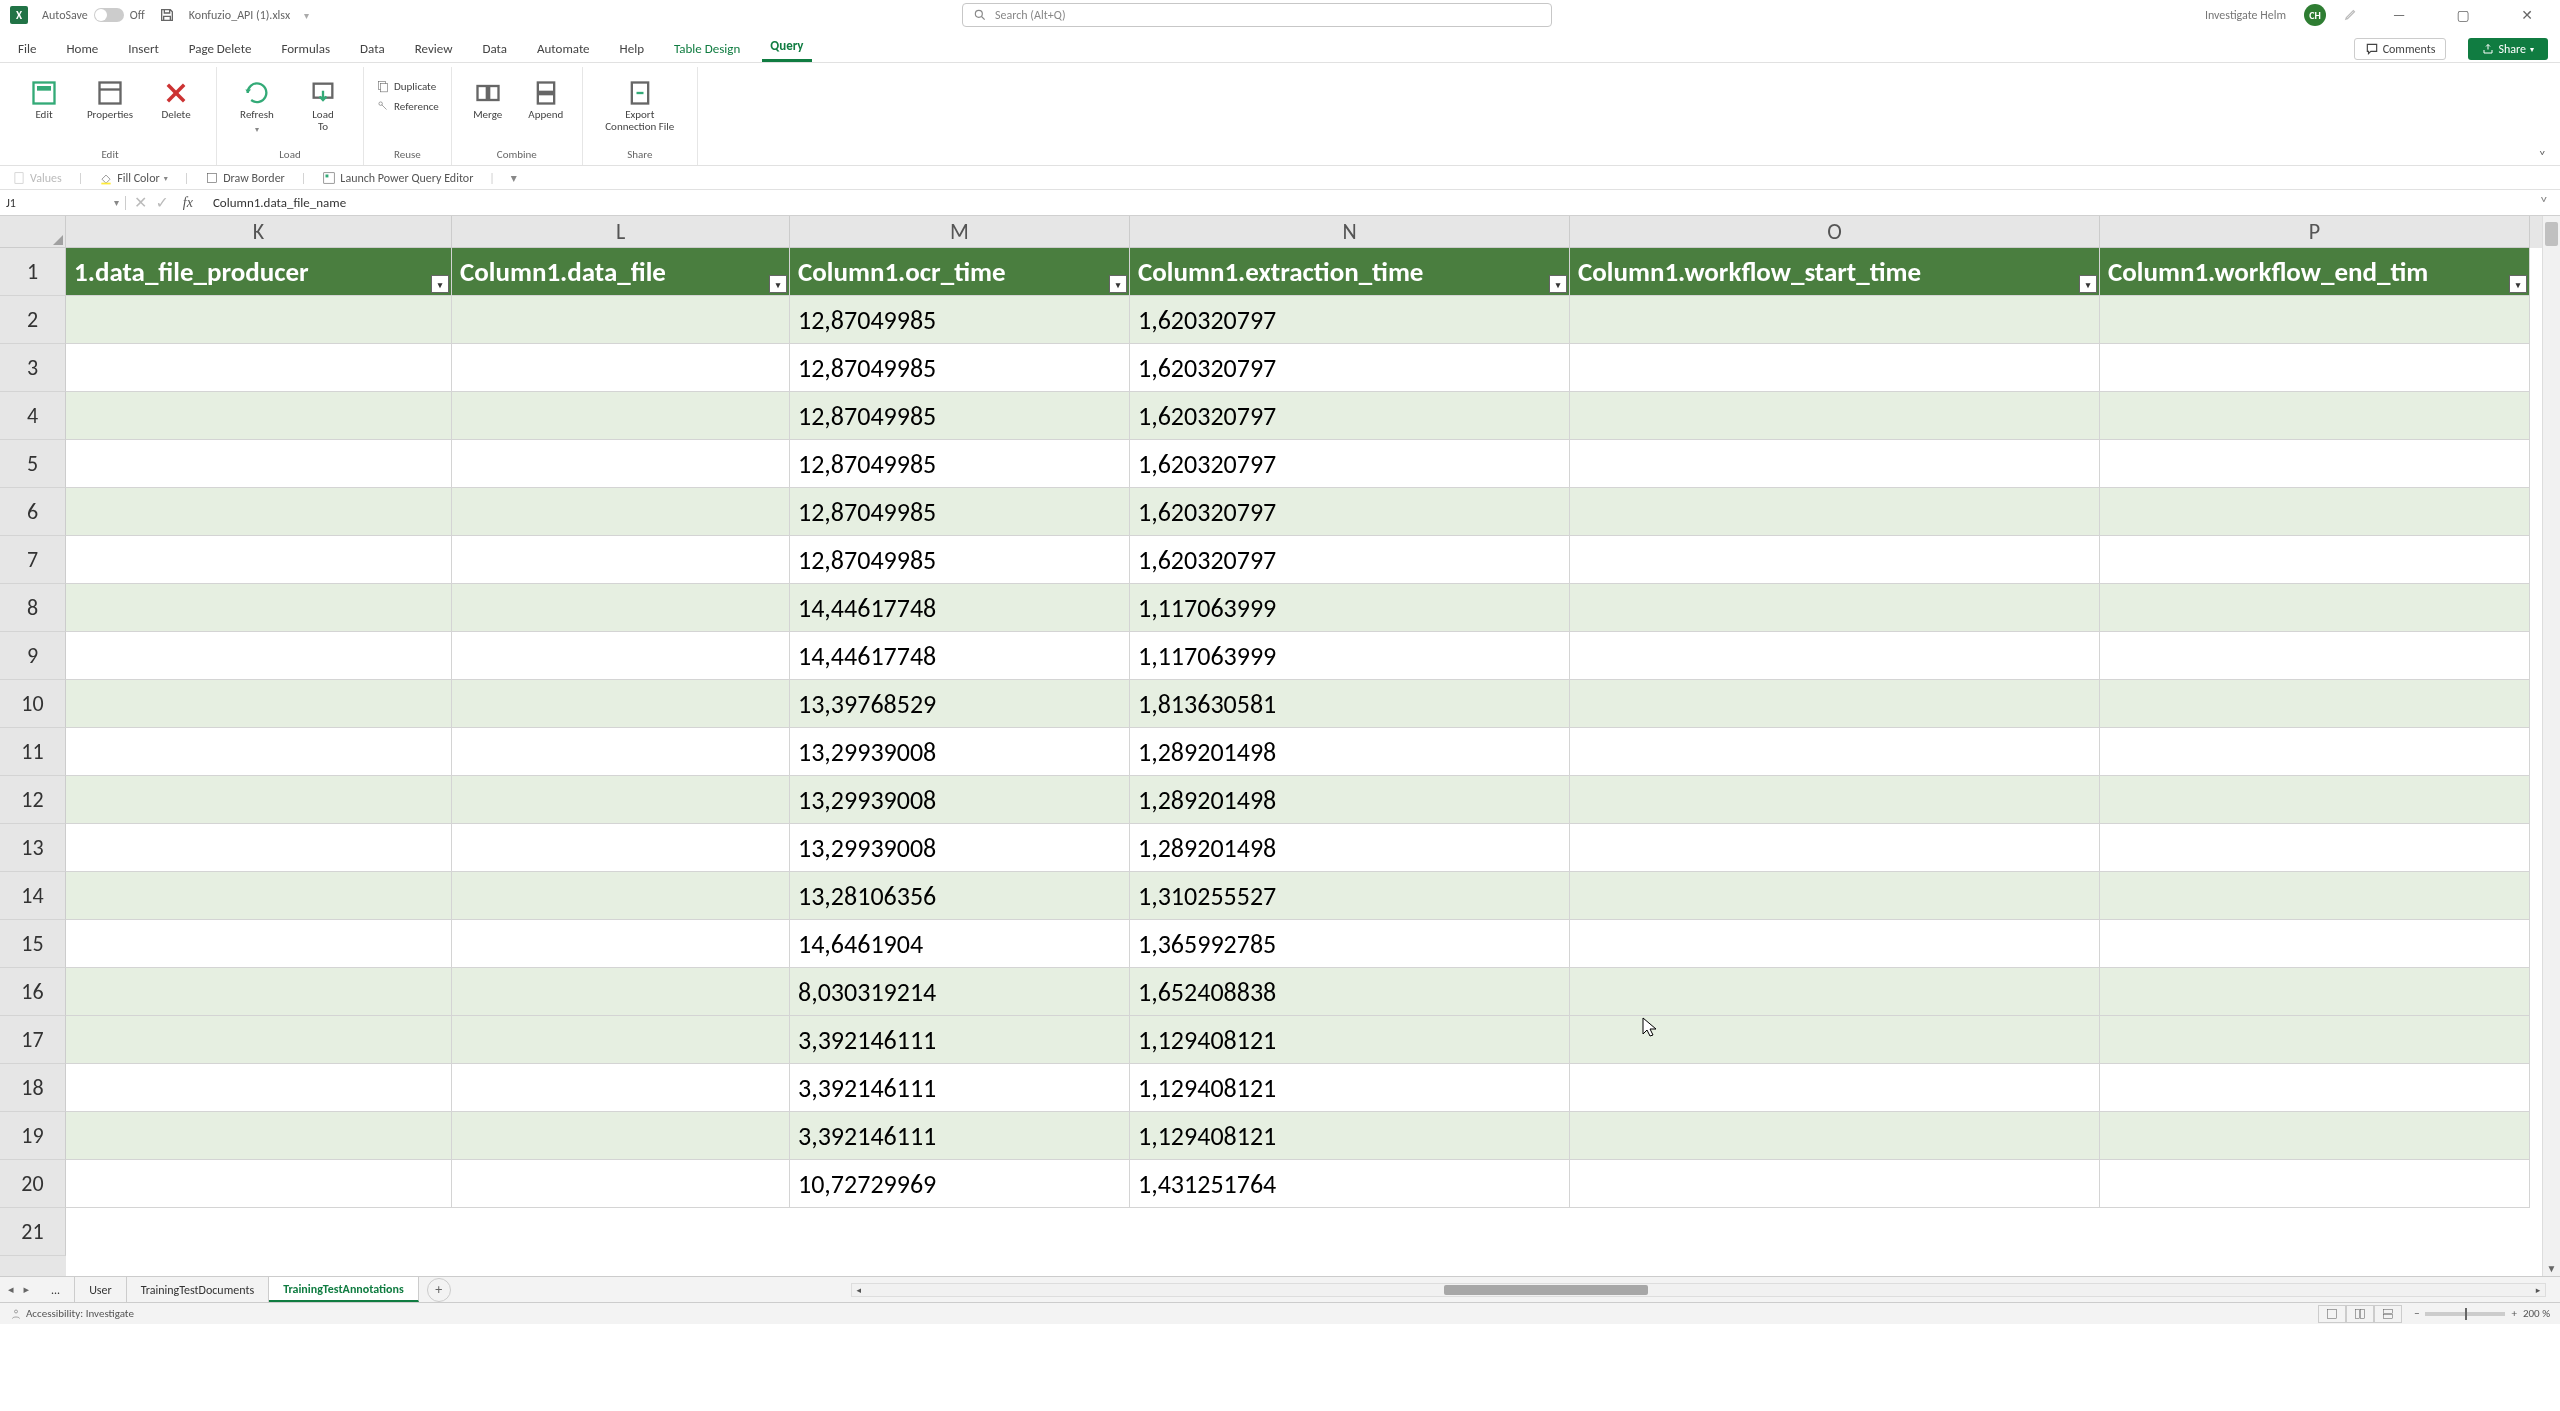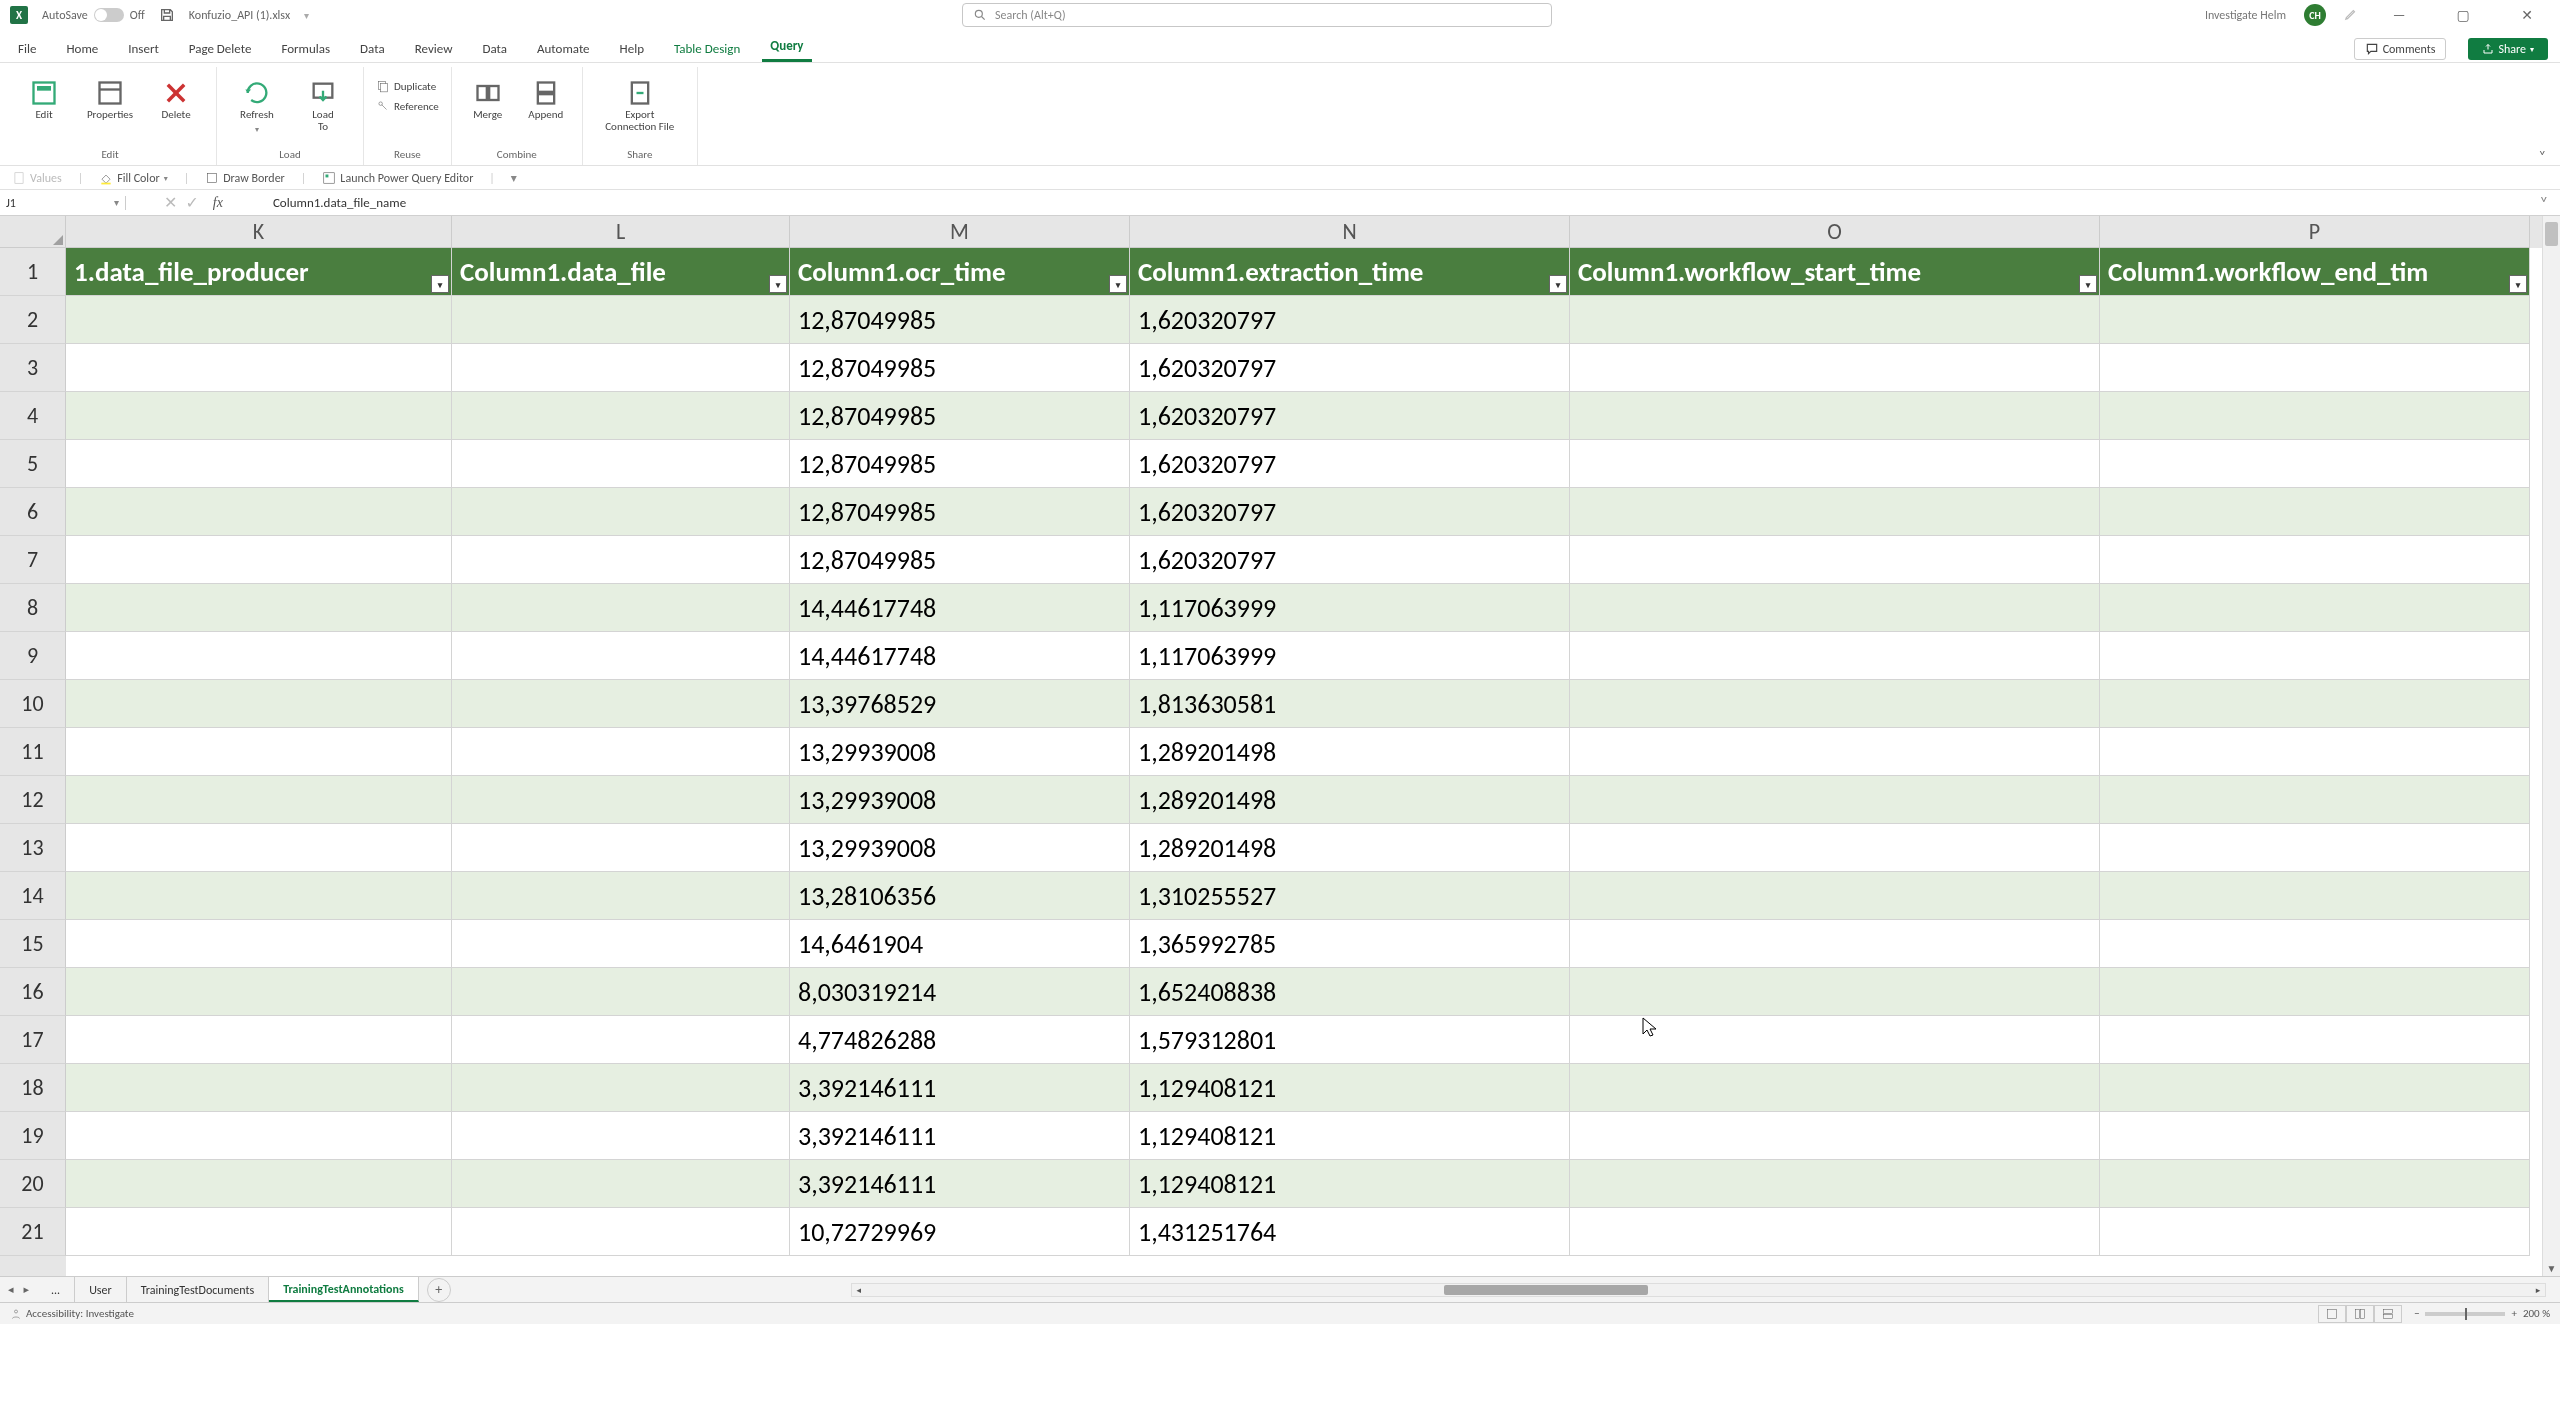--- a/index.html
+++ b/index.html
@@ -38,21 +38,21 @@
     .rgroup .label { font-size:11px; color:#666; padding:2px 0 4px; }
     .ribbon .collapse { margin-left:auto; padding:0 14px; display:flex; align-items:flex-end; color:#666; font-size:14px; }
 
     
     .subbar { height:24px; border-bottom:1px solid #e1e1e1; display:flex; align-items:center; padding:0 12px; gap:16px; font-size:12px; color:#555; }
     .subbar .item { display:flex; align-items:center; gap:4px; }
     .subbar svg { width:14px; height:14px; }
     .subbar .sep { color:#ccc; }
 
     
-    .fbar { height:26px; display:flex; align-items:center; border-bottom:1px solid #d0d0d0;gap:30px; }
+    .fbar { height:26px; display:flex; align-items:center; border-bottom:1px solid #d0d0d0; }
     .fbar .namebox { width:126px; border-right:1px solid #ccc; padding:0 6px; font-size:12px; display:flex; align-items:center; justify-content:space-between; color:#333; }
     .fbar .nb-drop { color:#888; font-size:10px; }
     .fbar .fxbtns { display:flex; align-items:center; padding:0 8px; gap:8px; color:#888; }
     .fbar .fx { font-style:italic; font-family:serif; color:#555; font-size:14px; padding:0 6px; }
     .fbar .formula { flex:1; padding:0 6px; font-size:13px; color:#333; }
     .fbar .expand { padding:0 12px; color:#888; }
 
     
     .sheet { position:relative; height:1060px; display:flex; }
     .rowhdrs { width:66px; background:#e6e6e6; }
@@ -491,28 +491,20 @@
           <div class="cell" style="width: 430px;"></div>
         </div>
         <div class="datarow even">
           <div class="cell" style="width: 386px;"></div>
           <div class="cell" style="width: 338px;"></div>
           <div class="cell" style="width: 340px;">8,030319214</div>
           <div class="cell" style="width: 440px;">1,652408838</div>
           <div class="cell" style="width: 530px;"></div>
           <div class="cell" style="width: 430px;"></div>
         </div>
-        <div class="datarow odd">
-          <div class="cell" style="width: 386px;"></div>
-          <div class="cell" style="width: 338px;"></div>
-          <div class="cell" style="width: 340px;">4,774826288</div>
-          <div class="cell" style="width: 440px;">1,579312801</div>
-          <div class="cell" style="width: 530px;"></div>
-          <div class="cell" style="width: 430px;"></div>
-        </div>
         <div class="datarow even">
           <div class="cell" style="width: 386px;"></div>
           <div class="cell" style="width: 338px;"></div>
           <div class="cell" style="width: 340px;">3,392146111</div>
           <div class="cell" style="width: 440px;">1,129408121</div>
           <div class="cell" style="width: 530px;"></div>
           <div class="cell" style="width: 430px;"></div>
         </div>
         <div class="datarow odd">
           <div class="cell" style="width: 386px;"></div>

